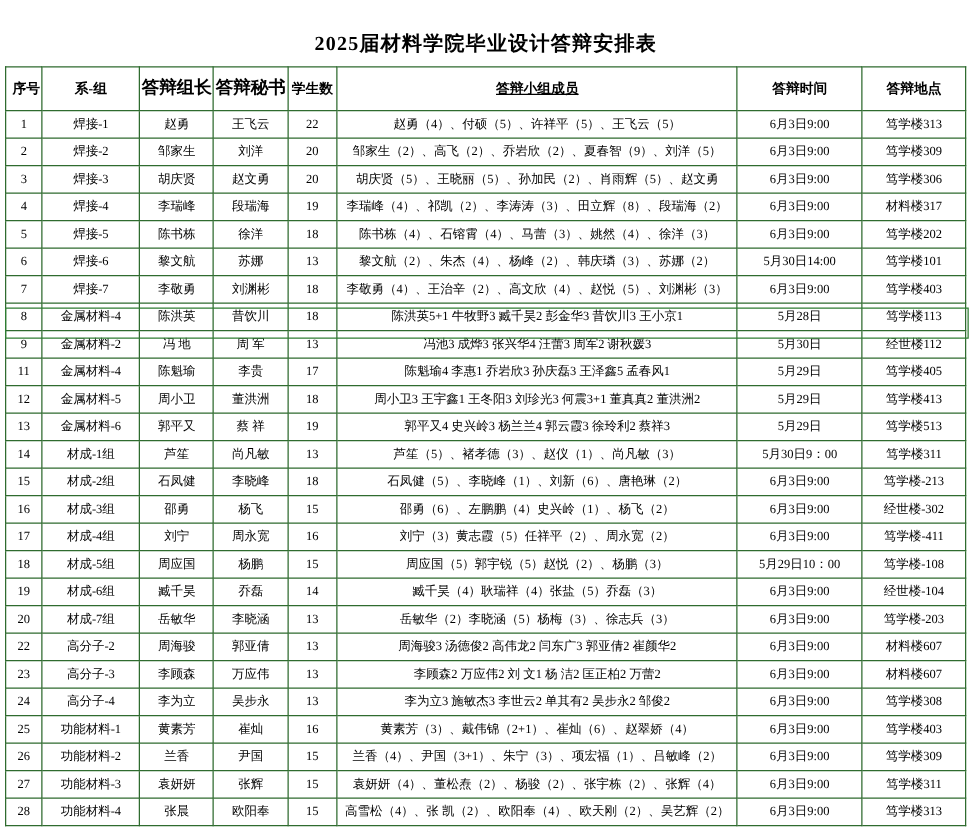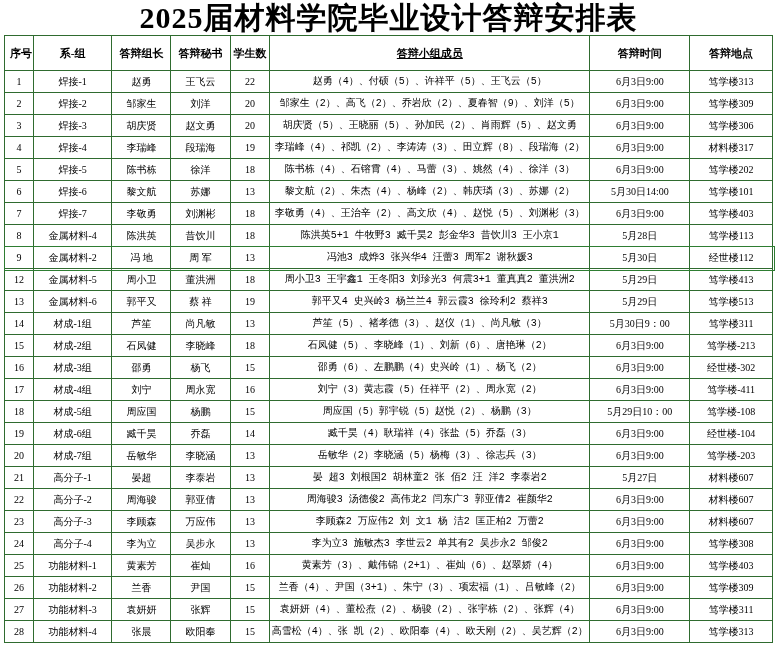--- a/index.html
+++ b/index.html
@@ -5,25 +5,25 @@
   html,body{margin:0;padding:0;background:#fff;}
   body{
     width:777px;height:667px;
     font-family:"Liberation Serif","DejaVu Serif",serif;
     color:#000;
     overflow:hidden;
   }
   .page{width:777px;height:667px;position:relative;box-sizing:border-box;padding:0 4px;}
   .title{
     text-align:center;
-    font-size:30px;
+    font-size:16px;
     font-weight:bold;
     letter-spacing:1px;
     line-height:30px;
-    padding-top:3px;
+    padding-top:21px;
     padding-bottom:2px;
     font-family:"Liberation Serif","DejaVu Serif",serif;
   }
   table{
     border-collapse:collapse;
     width:769px;
     table-layout:fixed;
     font-size:10px;
   }
   th,td{
@@ -35,21 +35,21 @@
     height:21px;
     overflow:hidden;
     white-space:nowrap;
   }
   thead th{
     font-weight:bold;
     font-size:11px;
     line-height:13px;
     height:34px;
   }
-  td.members{ text-align:center; font-size:10px;font-family:Liberation Mono, monospace; }
+  td.members{ text-align:center; font-size:10px; }
   td.idx{width:24px;}
   td.grp{width:70px;}
   td.lead{width:52px;}
   td.sec{width:52px;}
   td.num{width:34px;}
   td.mem{width:295px;}
   td.time{width:90px;}
   td.place{width:74px;}
   th.idx{width:24px;text-align:right;}
   th.grp{width:70px;}
@@ -60,21 +60,21 @@
   th.time{width:90px;}
   th.place{width:74px;}
   tr.highlight td{
     border-top:1px solid #2f6b2f;
     border-bottom:1px solid #2f6b2f;
   }
   tr.highlight td:first-child{border-left:1px solid #2f6b2f;}
   tr.highlight{outline:none;}
   tr.highlight td{ box-shadow: inset 0 0 0 0 #000; }
   .hl-box{position:absolute;border:1.5px solid #2e7d32;pointer-events:none;}
-  .two-line{line-height:10px;font-size:11px;white-space:normal;}
+  .two-line{line-height:10px;font-size:14px;white-space:normal;}
 </style>
 </head>
 <body>
 
 <div class="page">
   <div class="title">2025届材料学院毕业设计答辩安排表</div>
 
   <table>
     <thead>
       <tr>
@@ -173,20 +173,30 @@
           <td class="idx">9</td>
           <td class="grp">金属材料-2</td>
           <td class="lead">冯 地</td>
           <td class="sec">周 军</td>
           <td class="num">13</td>
           <td class="mem members">冯池3 成烨3 张兴华4 汪蕾3 周军2 谢秋媛3</td>
           <td class="time">5月30日</td>
           <td class="place">经世楼112</td>
         </tr>
         <tr>
+          <td class="idx">11</td>
+          <td class="grp">金属材料-4</td>
+          <td class="lead">陈魁瑜</td>
+          <td class="sec">李贵</td>
+          <td class="num">17</td>
+          <td class="mem members">陈魁瑜4 李惠1 乔岩欣3 孙庆磊3 王泽鑫5 孟春风1</td>
+          <td class="time">5月29日</td>
+          <td class="place">笃学楼405</td>
+        </tr>
+        <tr>
           <td class="idx">12</td>
           <td class="grp">金属材料-5</td>
           <td class="lead">周小卫</td>
           <td class="sec">董洪洲</td>
           <td class="num">18</td>
           <td class="mem members">周小卫3 王宇鑫1 王冬阳3 刘珍光3 何震3+1 董真真2 董洪洲2</td>
           <td class="time">5月29日</td>
           <td class="place">笃学楼413</td>
         </tr>
         <tr>
@@ -263,30 +273,20 @@
           <td class="idx">20</td>
           <td class="grp">材成-7组</td>
           <td class="lead">岳敏华</td>
           <td class="sec">李晓涵</td>
           <td class="num">13</td>
           <td class="mem members">岳敏华（2）李晓涵（5）杨梅（3）、徐志兵（3）</td>
           <td class="time">6月3日9:00</td>
           <td class="place">笃学楼-203</td>
         </tr>
         <tr>
-          <td class="idx">21</td>
-          <td class="grp">高分子-1</td>
-          <td class="lead">晏超</td>
-          <td class="sec">李泰岩</td>
-          <td class="num">13</td>
-          <td class="mem members">晏 超3 刘根国2 胡林童2 张 佰2 汪 洋2 李泰岩2</td>
-          <td class="time">5月27日</td>
-          <td class="place">材料楼607</td>
-        </tr>
-        <tr>
           <td class="idx">22</td>
           <td class="grp">高分子-2</td>
           <td class="lead">周海骏</td>
           <td class="sec">郭亚倩</td>
           <td class="num">13</td>
           <td class="mem members">周海骏3 汤德俊2 高伟龙2 闫东广3 郭亚倩2 崔颜华2</td>
           <td class="time">6月3日9:00</td>
           <td class="place">材料楼607</td>
         </tr>
         <tr>

